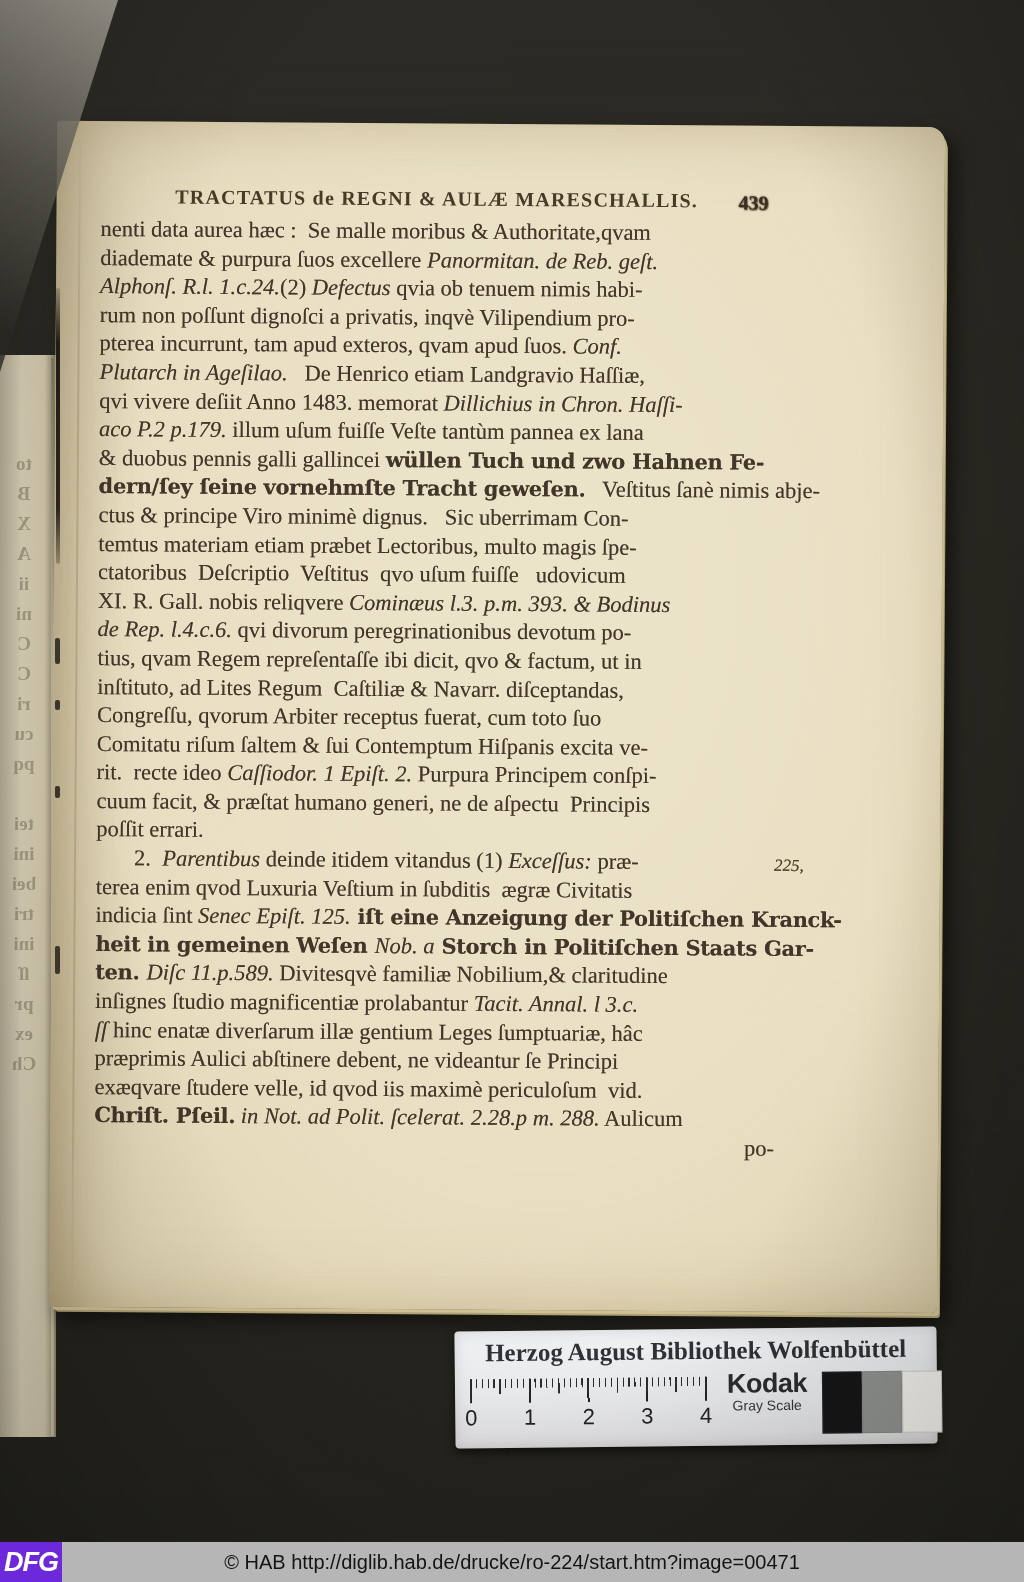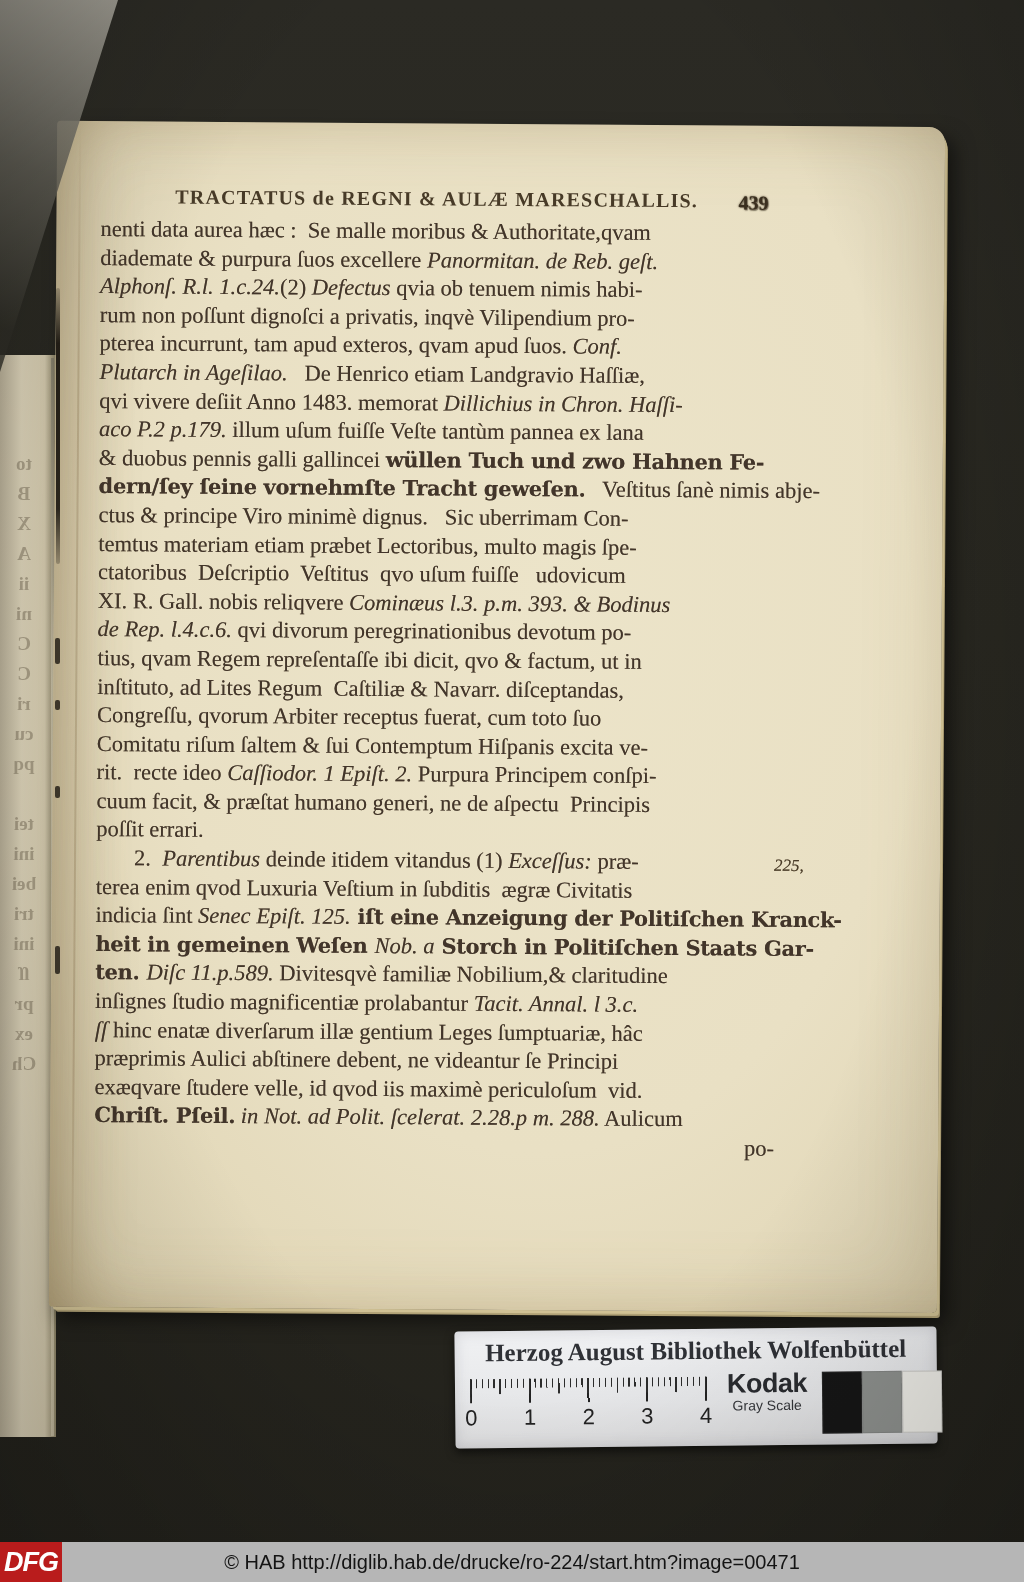--- a/index.html
+++ b/index.html
@@ -175,16 +175,16 @@
         <div class="patch" style="background: rgb(22, 22, 22);"></div>
         <div class="patch" style="background: rgb(143, 146, 143);"></div>
         <div class="patch" style="background: rgb(241, 240, 234);"></div>
       </div>
   </div>
 
   <div class="vignette"></div>
 
   <div class="footer-bar">
     <div class="footer-url">© HAB http://diglib.hab.de/drucke/ro-224/start.htm?image=00471</div>
-    <div class="dfg-logo" style="background: #b91c1c;">DFG</div>
+    <div class="dfg-logo" style="background: #6d28d9;">DFG</div>
   </div>
 
 </div>
 
 </body></html>

